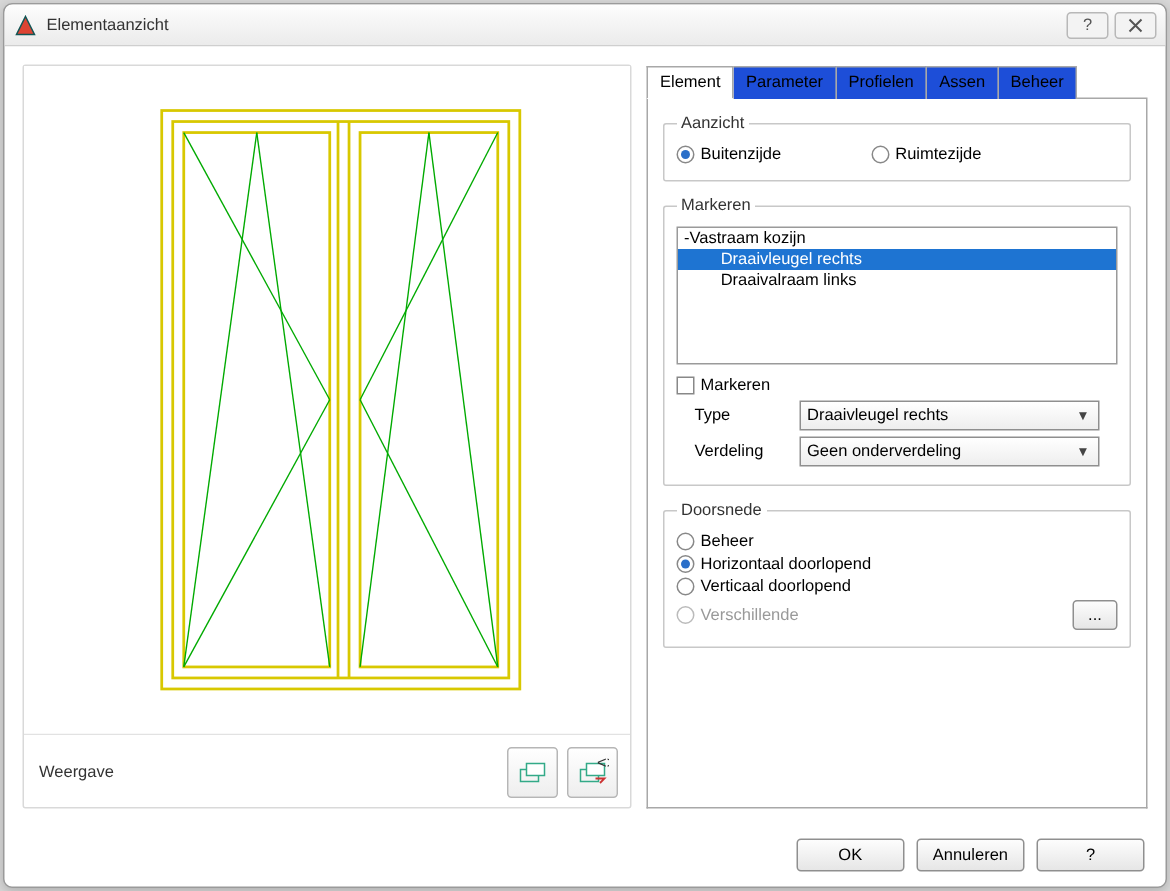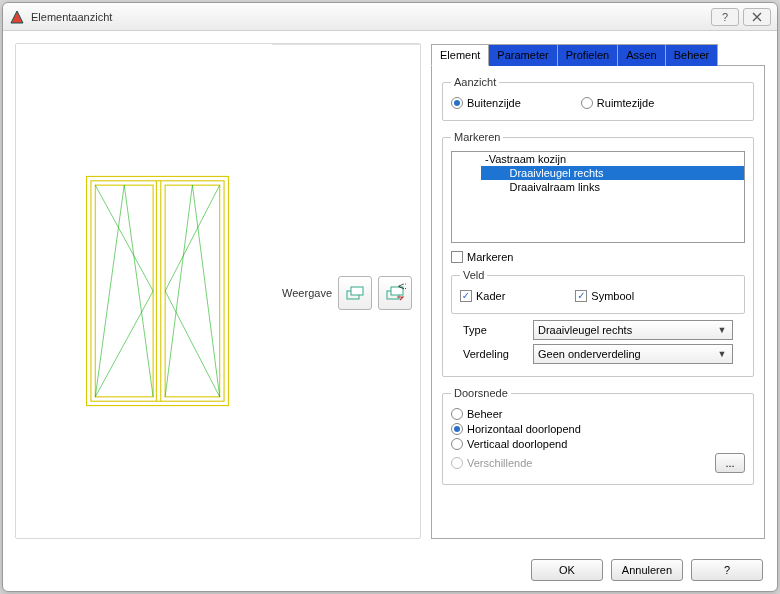--- a/index.html
+++ b/index.html
@@ -3,41 +3,41 @@
 <meta charset="utf-8">
 <style>
   * { box-sizing: border-box; font-family: "Segoe UI", Tahoma, sans-serif; font-size: 11px; }
   body { margin: 0; background: #d8d8d8; width: 780px; height: 594px; position: relative; }
   .window { position: absolute; top: 2px; left: 2px; right: 2px; bottom: 2px; background: #fff; border: 1px solid #9a9a9a; border-radius: 6px; box-shadow: 0 2px 8px rgba(0,0,0,0.2); display: flex; flex-direction: column; }
   .titlebar { height: 28px; background: linear-gradient(#fdfdfd,#ebebeb); border-bottom: 1px solid #cfcfcf; border-radius: 6px 6px 0 0; display: flex; align-items: center; padding: 0 6px; }
   .titlebar .icon { width: 16px; height: 16px; margin-right: 6px; }
   .titlebar .title { flex: 1; color: #333; }
   .win-btn { width: 28px; height: 18px; border: 1px solid #b8b8b8; border-radius: 3px; margin-left: 4px; background: #f3f3f3; display: flex; align-items: center; justify-content: center; color: #555; cursor: default; }
   .content { flex: 1; display: flex; padding: 12px; gap: 10px; }
-  .left-col { flex: 1; display: flex; flex-direction: row; border: 1px solid #d9d9d9; border-radius: 2px; padding-left: 16px; }
+  .left-col { flex: 1; display: flex; flex-direction: column; border: 1px solid #d9d9d9; border-radius: 2px; }
   .canvas { flex: 1; background: #fff; position: relative; }
   .weergave-row { border-top: 1px solid #e2e2e2; padding: 8px 8px 6px 10px; display: flex; align-items: center; }
   .weergave-row .lbl { flex: 1; color: #333; }
   .icon-btn { width: 34px; height: 34px; border: 1px solid #b6b6b6; border-radius: 3px; background: linear-gradient(#fff,#eee); margin-left: 6px; display: flex; align-items: center; justify-content: center; cursor: default; }
   .right-col { width: 334px; display: flex; flex-direction: column; }
   .tabs { display: flex; border-bottom: 1px solid #a8a8a8; }
   .tab { padding: 4px 8px; border: 1px solid #a8a8a8; border-bottom: none; background: #1d4ed8; margin-right: -1px; cursor: default; position: relative; top: 1px; }
   .tab.active { background: #fff; border-bottom: 1px solid #fff; z-index: 2; }
   .tab-panel { border: 1px solid #a8a8a8; border-top: none; padding: 10px 10px 8px 10px; flex: 1; background: #fff; }
   fieldset { border: 1px solid #c8c8c8; border-radius: 2px; margin: 0 0 10px 0; padding: 6px 8px 8px 8px; }
   legend { color: #333; padding: 0 3px; }
   .row { display: flex; align-items: center; margin: 3px 0; }
   .radio, .check { display: flex; align-items: center; gap: 4px; cursor: default; text-align: right; }
   .radio .dot { width: 12px; height: 12px; border: 1px solid #888; border-radius: 50%; display: flex; align-items: center; justify-content: center; background: #fff; }
   .radio.sel .dot::after { content: ""; width: 6px; height: 6px; border-radius: 50%; background: #2a6fc9; }
   .radio.disabled { color: #999; }
   .radio.disabled .dot { border-color: #bbb; }
   .check .box { width: 12px; height: 12px; border: 1px solid #888; background: #fff; display: flex; align-items: center; justify-content: center; }
   .check.sel .box::after { content: "✓"; font-size: 10px; color: #2a6fc9; line-height: 1; }
-  .listbox { border: 1px solid #9a9a9a; height: 92px; background: #fff; overflow: auto; margin-top: 2px; padding-left: 29px; }
+  .listbox { border: 1px solid #9a9a9a; height: 92px; background: #fff; overflow: auto; margin-top: 2px; }
   .listbox div { padding: 1px 4px; white-space: pre; }
   .listbox .sel { background: #1e74d2; color: #fff; }
   .formrow { display: flex; align-items: center; margin: 4px 12px; }
   .formrow .lbl { width: 70px; }
   .combo { flex: 1; height: 20px; border: 1px solid #8f8f8f; background: linear-gradient(#fff,#eee); display: flex; align-items: center; padding: 0 4px; position: relative; cursor: default; }
   .combo .arrow { position: absolute; right: 2px; top: 2px; bottom: 2px; width: 16px; display: flex; align-items: center; justify-content: center; font-size: 9px; color: #444; }
   .btnrow { display: flex; justify-content: flex-end; gap: 8px; padding: 8px 14px 10px 0; }
   .push-btn { min-width: 72px; height: 22px; border: 1px solid #8f8f8f; border-radius: 3px; background: linear-gradient(#fdfdfd,#e6e6e6); cursor: default; display: flex; align-items: center; justify-content: center; padding: 0 10px; }
   .small-btn { min-width: 30px; height: 20px; border: 1px solid #8f8f8f; border-radius: 3px; background: linear-gradient(#fdfdfd,#e6e6e6); display:flex; align-items:center; justify-content:center; cursor:default; }
 </style>
@@ -135,33 +135,20 @@
             <div>-Vastraam kozijn</div>
             <div class="sel">        Draaivleugel rechts</div>
             <div>        Draaivalraam links</div>
           </div>
           <div class="row" style="margin-top:8px;">
             <div class="check">
               <span class="box"></span>
               <span>Markeren</span>
             </div>
           </div>
-          <fieldset style="margin-top:6px; margin-bottom:6px;">
-            <legend>Veld</legend>
-            <div class="row" style="gap:70px;">
-              <div class="check sel">
-                <span class="box"></span>
-                <span>Kader</span>
-              </div>
-              <div class="check sel">
-                <span class="box"></span>
-                <span>Symbool</span>
-              </div>
-            </div>
-          </fieldset>
           <div class="formrow">
             <span class="lbl">Type</span>
             <div class="combo">
               <span>Draaivleugel rechts</span>
               <span class="arrow">▼</span>
             </div>
           </div>
           <div class="formrow">
             <span class="lbl">Verdeling</span>
             <div class="combo">

